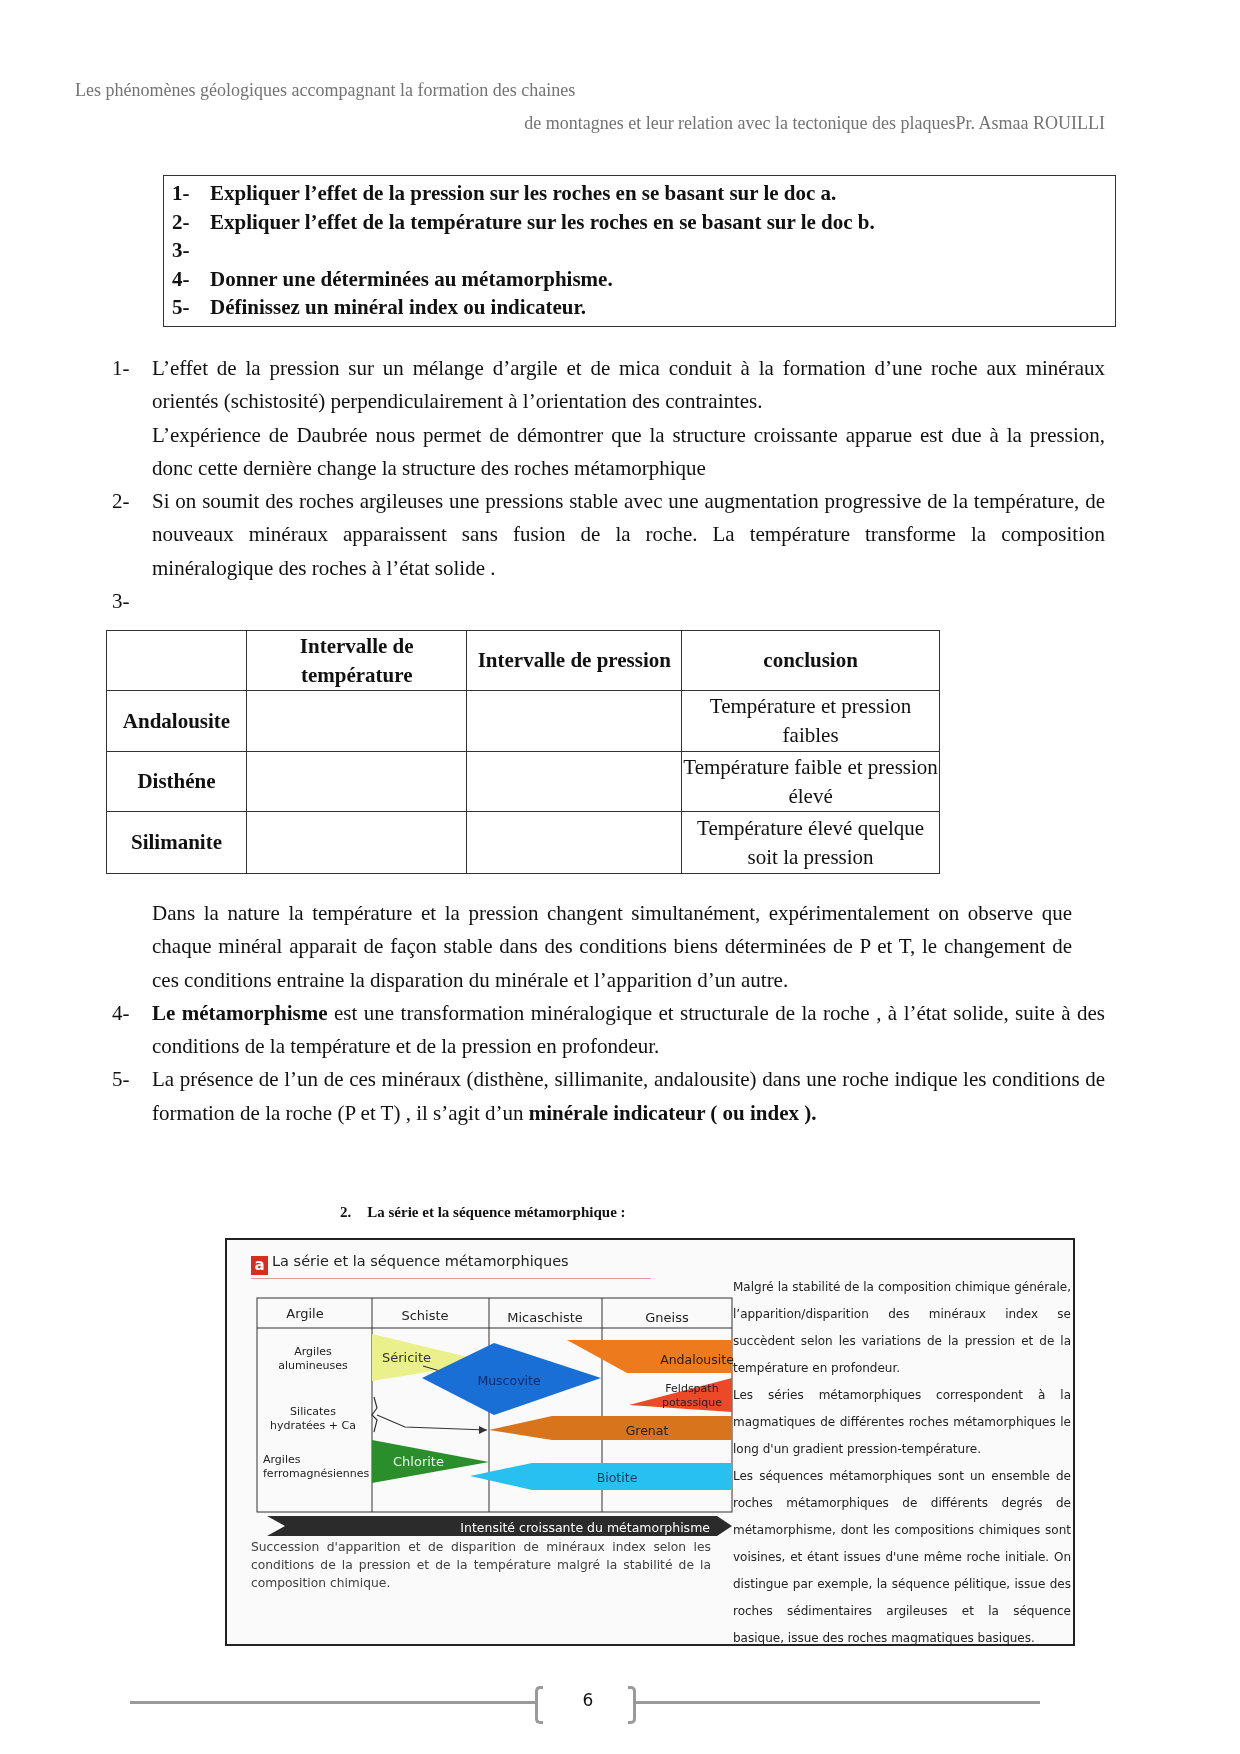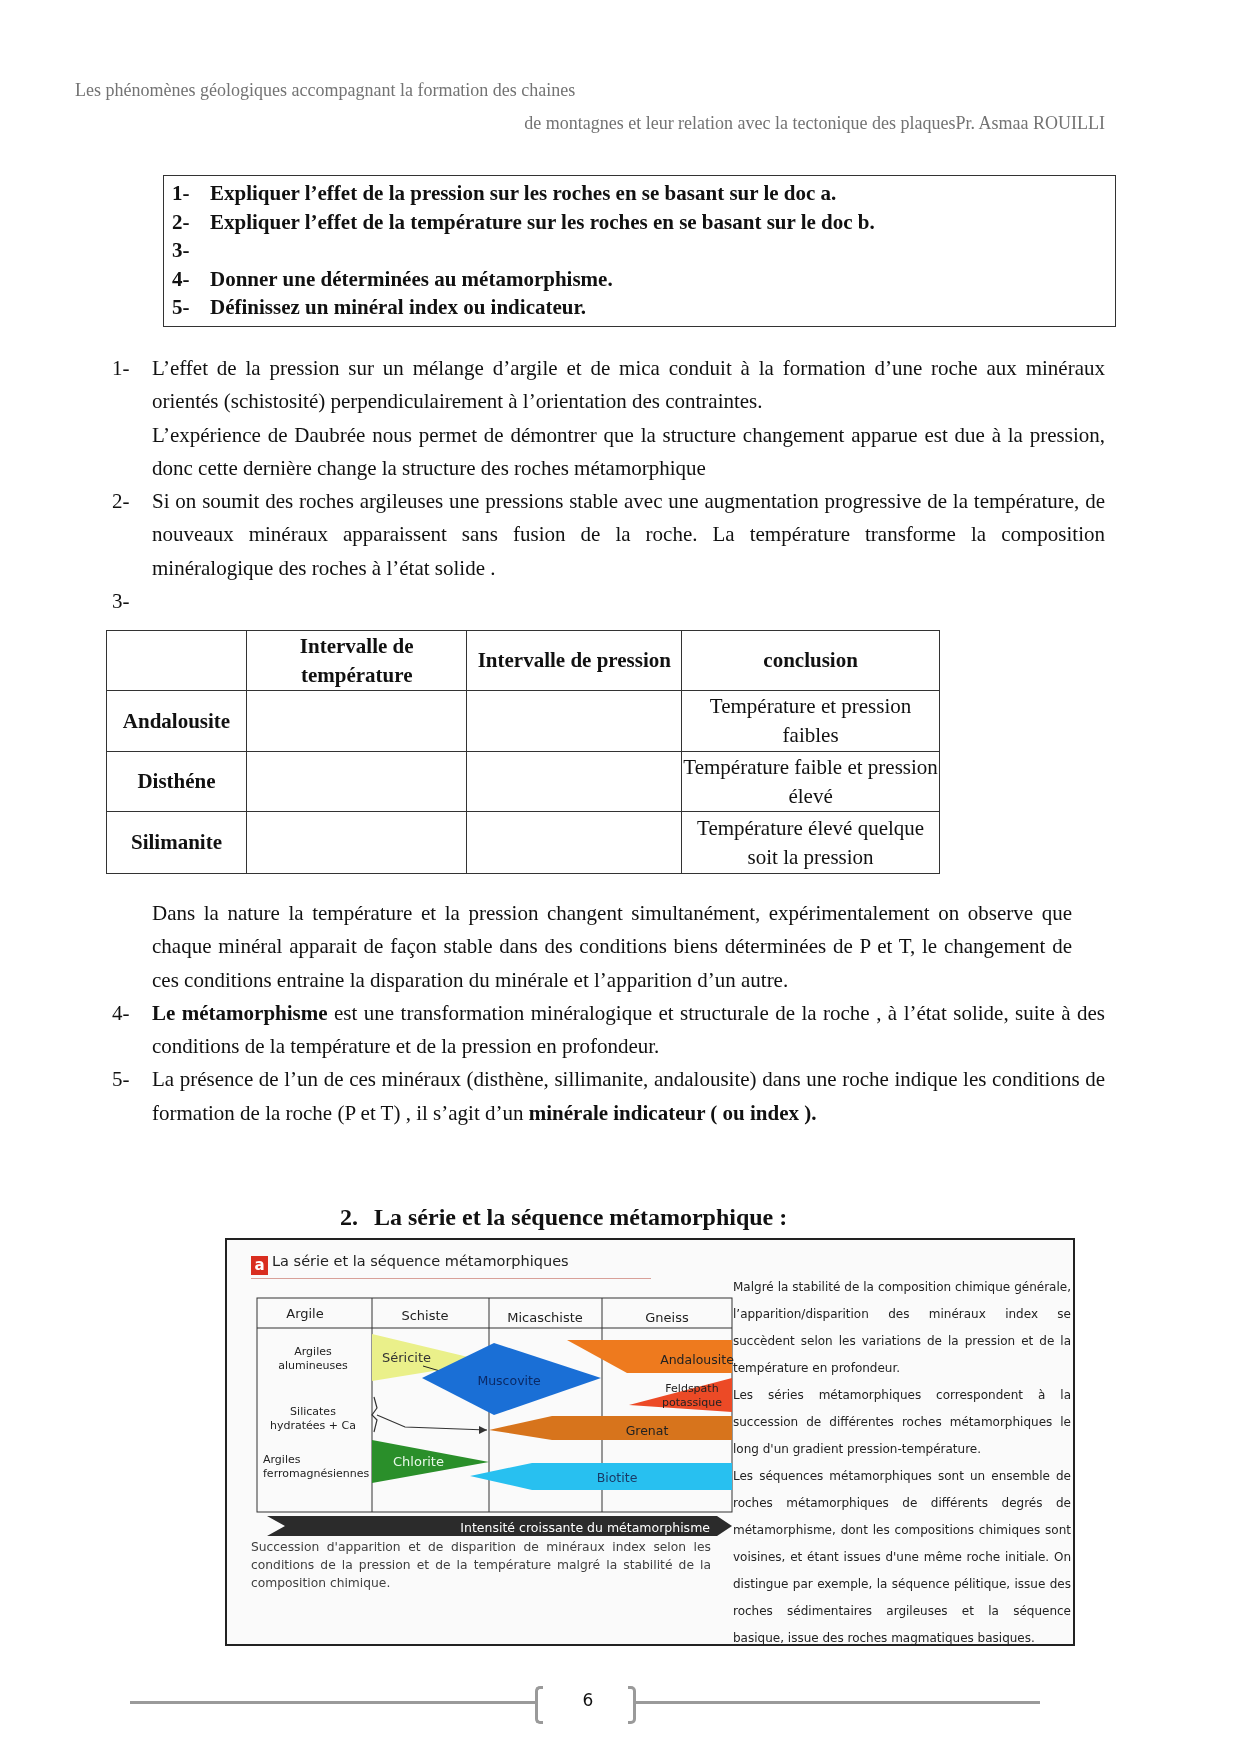--- a/index.html
+++ b/index.html
@@ -17,21 +17,21 @@
   .item { display: flex; }
   .item .n { width: 40px; flex: none; }
   .item .t { flex: 1; text-align: justify; }
   .indent { padding-left: 40px; text-align: justify; }
 
   table.t3 { position: absolute; left: 106px; top: 630px; width: 834px; border-collapse: collapse; font-size: 21px; }
   table.t3 td { border: 1.5px solid #333; text-align: center; vertical-align: middle; line-height: 29px; }
   table.t3 th { border: 1.5px solid #333; font-weight: bold; line-height: 29px; vertical-align: middle; }
   table.t3 .rowhead { font-weight: bold; }
 
-  .sec-title { position: absolute; left: 340px; top: 1204px; font-size: 24px; font-weight: bold; }
+  .sec-title { position: absolute; left: 340px; top: 1204px; font-size: 15px; font-weight: bold; }
   .sec-title span.n { margin-right: 16px; }
 
   .figure { position: absolute; left: 225px; top: 1238px; width: 850px; height: 408px; border: 2px solid #222; background: #fafafa; overflow: hidden; }
   .fig-tag { position: absolute; left: 24px; top: 16px; width: 17px; height: 19px; background: #d92d1f; color: #fff; font-family: "DejaVu Sans", sans-serif; font-weight: bold; font-size: 15px; line-height: 19px; text-align: center; }
   .fig-title { position: absolute; left: 45px; top: 13px; font-family: "DejaVu Sans", sans-serif; font-size: 14.5px; color: #222; }
   .fig-underline { position: absolute; left: 24px; top: 38px; width: 400px; height: 1px; background: #d8a099; }
   .fig-svg { position: absolute; left: 0; top: 0; }
   .fig-caption { position: absolute; left: 24px; top: 298px; width: 460px; font-family: "DejaVu Sans", sans-serif; font-size: 12.3px; line-height: 18px; text-align: justify; color: #404040; }
   .fig-side { position: absolute; left: 506px; top: 34px; width: 338px; font-family: "DejaVu Sans", sans-serif; font-size: 12px; line-height: 27px; text-align: justify; color: #222; }
   .fig-side p { margin: 0; }
@@ -74,21 +74,21 @@
       <span class="n">5-</span>
       <span>Définissez un minéral index ou indicateur.</span>
     </div>
 </div>
 
 <div class="para" style="top:352px;">
   <div class="item">
     <span class="n">1-</span>
     <span class="t">L’effet de la pression sur un mélange d’argile et de mica conduit à la formation d’une roche aux minéraux orientés (schistosité) perpendiculairement à l’orientation des contraintes.</span>
   </div>
-  <div class="indent">L’expérience de Daubrée nous permet de démontrer que la structure changement apparue est due à la pression, donc cette dernière change la structure des roches métamorphique</div>
+  <div class="indent">L’expérience de Daubrée nous permet de démontrer que la structure croissante apparue est due à la pression, donc cette dernière change la structure des roches métamorphique</div>
   <div class="item">
     <span class="n">2-</span>
     <span class="t">Si on soumit des roches argileuses  une pressions stable avec une augmentation progressive de la température, de nouveaux minéraux apparaissent sans fusion de la roche. La température transforme la composition minéralogique des roches à l’état solide .</span>
   </div>
   <div class="item">
     <span class="n">3-</span>
   </div>
 </div>
 
 <table class="t3">
@@ -195,21 +195,21 @@
     <text x="390" y="242" font-family="DejaVu Sans, sans-serif" font-size="12.5" fill="#1a3a66" text-anchor="middle">Biotite</text>
 
     <polygon points="40,276 490,276 505,286 490,296 40,296 58,286" fill="#2b2b2b"></polygon>
     <text x="483" y="292" font-family="DejaVu Sans, sans-serif" font-size="12.5" fill="#ffffff" text-anchor="end">Intensité croissante du métamorphisme</text>
   </svg>
 
   <div class="fig-caption">Succession d'apparition et de disparition de minéraux index selon les conditions de la pression et de la température malgré la stabilité de la composition chimique.</div>
 
   <div class="fig-side">
     <p>Malgré la stabilité de la composition chimique générale, l’apparition/disparition des minéraux index se succèdent selon les variations de la pression et de la température en profondeur.</p>
-    <p>Les séries métamorphiques correspondent à la succession de différentes roches métamorphiques le long d'un gradient pression-température.</p>
+    <p>Les séries métamorphiques correspondent à la magmatiques de différentes roches métamorphiques le long d'un gradient pression-température.</p>
     <p>Les séquences métamorphiques sont un ensemble de roches métamorphiques de différents degrés de métamorphisme, dont les compositions chimiques sont voisines, et étant issues d'une même roche initiale. On distingue par exemple, la séquence pélitique, issue des roches sédimentaires argileuses et la séquence basique, issue des roches magmatiques basiques.</p>
   </div>
 </div>
 
 <div class="footer">
   <div class="line" style="left:0; width:405px;"></div>
   <div class="bl l"></div>
   <div class="num">6</div>
   <div class="bl r"></div>
   <div class="line" style="left:506px; width:404px;"></div>

